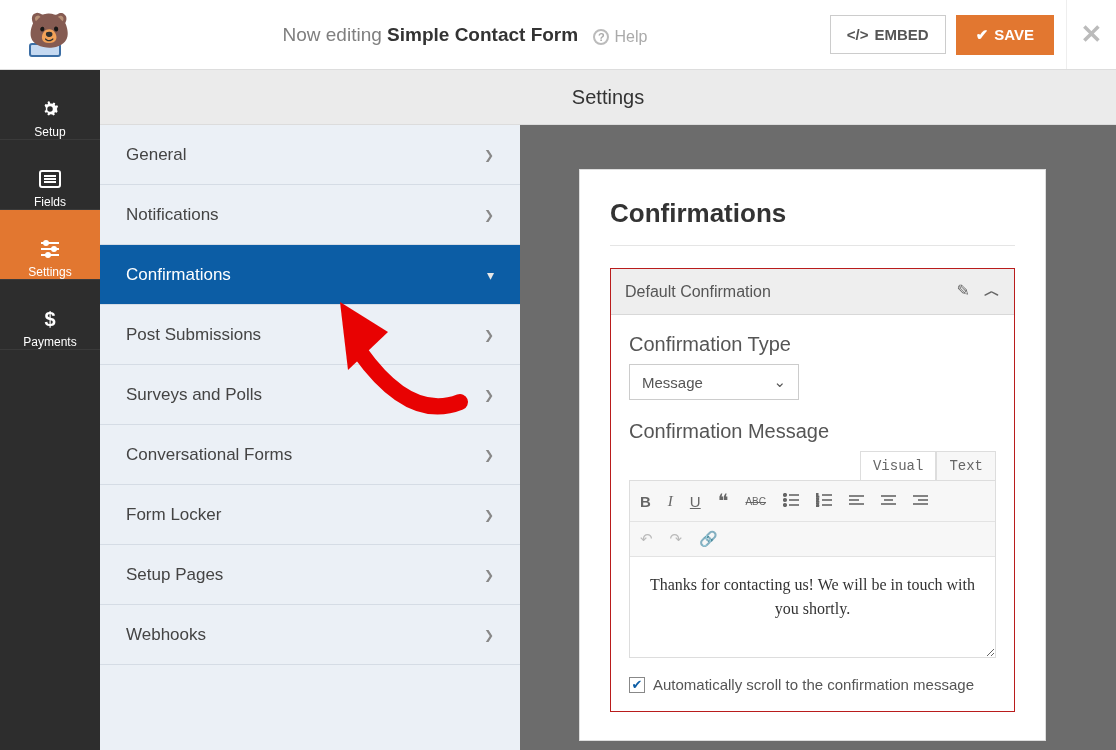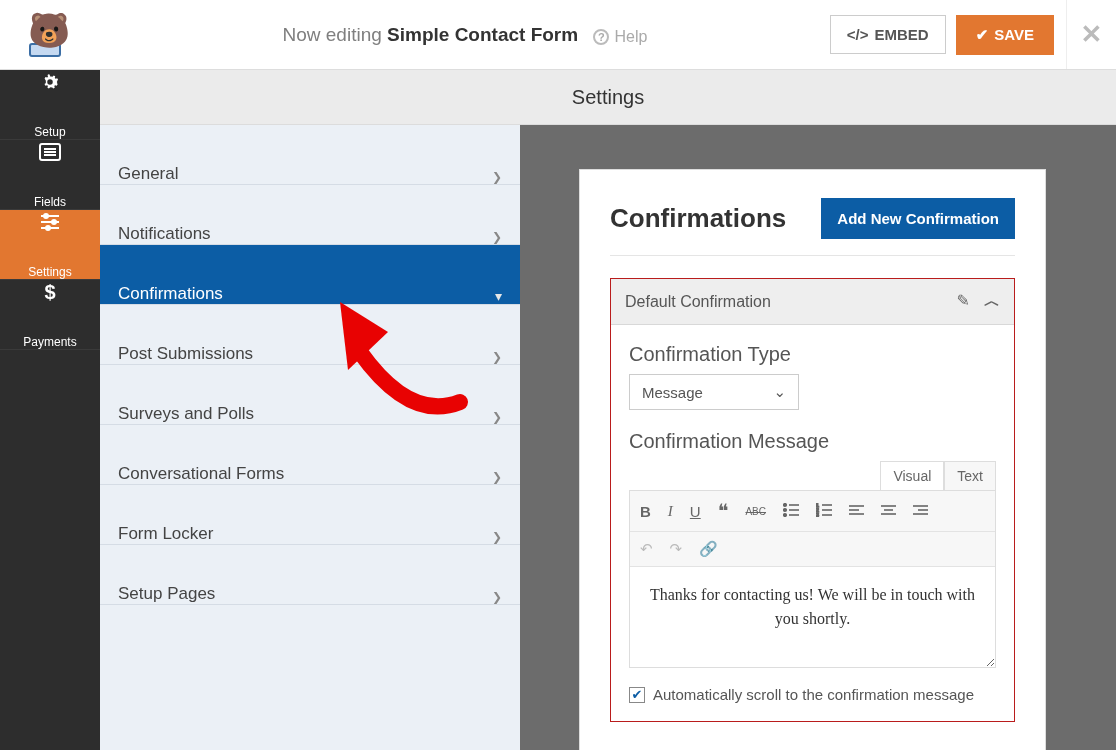--- a/index.html
+++ b/index.html
@@ -16,53 +16,53 @@
 .help-icon { width:16px; height:16px; border:2px solid #bbb; border-radius:50%; display:inline-flex; align-items:center; justify-content:center; font-size:11px; font-weight:700;}
 .top-buttons { display:flex; gap:10px; align-items:center; padding-right:12px;}
 .btn-embed { border:1px solid #ccc; background:#fff; color:#555; padding:10px 16px; font-size:15px; font-weight:600; cursor:pointer; display:flex; align-items:center; gap:6px;}
 .btn-save { background:#e27730; color:#fff; border:none; padding:11px 20px; font-size:15px; font-weight:700; cursor:pointer; display:flex; align-items:center; gap:6px;}
 .close-area { width:50px; display:flex; align-items:center; justify-content:center; border-left:1px solid #eee; height:100%;}
 .close-x { font-size:26px; color:#bbb; font-weight:700; cursor:pointer;}
 
 
 .main { display:flex; height: calc(750px - 70px); }
 .rail { width:100px; background:#2d2d2d; }
-.rail-item { height:70px; display:flex; flex-direction:column; align-items:center; justify-content:space-between; color:#fff; font-size:12px; gap:4px; cursor:pointer; background:#2d2d2d; border-bottom:1px solid #3a3a3a;}
+.rail-item { height:70px; display:flex; flex-direction:column; align-items:center; justify-content:flex-end; color:#fff; font-size:12px; gap:4px; cursor:pointer; background:#2d2d2d; border-bottom:1px solid #3a3a3a;}
 .rail-item.active { background:#e27730; }
 .rail-icon { width:24px; height:24px; display:flex; align-items:center; justify-content:center; }
 
 
 .content { flex:1; background:#6c6c6c; display:flex; flex-direction:column; }
 .page-title-bar { height:55px; background:#ebebeb; border-bottom:1px solid #dcdcdc; display:flex; align-items:center; justify-content:center; color:#333; font-size:20px; }
 
 
 .columns { flex:1; display:flex; }
 .subnav { width:420px; background:#ebf0f6; }
-.sub-item { height:60px; padding:0 18px; display:flex; align-items:flex-end; justify-content:space-between; color:#444; font-size:17px; border-bottom:1px solid #d5dce5; cursor:pointer; }
+.sub-item { height:60px; padding:0 26px; display:flex; align-items:center; justify-content:space-between; color:#444; font-size:17px; border-bottom:1px solid #d5dce5; cursor:pointer; }
 .sub-item.active { background:#0c5da5; color:#fff; }
 .chev { font-size:12px; color:#888; }
 .sub-item.active .chev { color:#e7e7e7; }
 .sub-item.active .chev.down::before { content:"▾"; font-size:14px; }
 .chev.right::before { content:"❯"; }
 
 .panel-wrap { flex:1; padding:45px 20px 0 60px; overflow:hidden; }
 .panel { background:#fff; padding:28px 30px; max-width:465px; box-shadow:0 0 0 1px #ddd;}
 .panel-header { display:flex; align-items:center; justify-content:space-between; border-bottom:1px solid #e5e5e5; padding-bottom:16px; margin-bottom:22px;}
 .panel-title { font-size:26px; font-weight:600; color:#333; }
 .btn-primary { background:#0c5da5; color:#fff; border:none; padding:12px 16px; font-size:15px; font-weight:600; cursor:pointer;}
 
 .accordion { border:1px solid #b91c1c; }
 .acc-head { background:#eeeeee; padding:12px 14px; display:flex; align-items:center; justify-content:space-between; border-bottom:1px solid #d8d8d8; }
 .acc-head-title { color:#555; font-size:16px; }
 .acc-actions { display:flex; gap:14px; color:#666; }
 .acc-body { padding:18px; }
 .field-label { color:#555; font-size:20px; margin-bottom:8px; }
 .select { display:inline-flex; align-items:center; justify-content:space-between; border:1px solid #ccc; padding:8px 12px; width:170px; color:#555; font-size:15px; background:#fff; cursor:pointer; margin-bottom:20px;}
 .editor-tabs { display:flex; justify-content:flex-end; gap:0; }
-.etab { padding:6px 12px; font-size:14px; color:#666; border:1px solid #ddd; border-bottom:none; background:#f7f7f7; cursor:pointer;}
+.etab { padding:6px 12px; font-size:14px; color:#666; border:1px solid #ddd; border-bottom:none; background:#f7f7f7; cursor:pointer;font-family:Liberation Mono, monospace;}
 .etab.active { background:#fff; }
 .editor-box { border:1px solid #ddd; }
 .toolbar-row { padding:8px 10px; background:#f7f7f7; border-bottom:1px solid #e3e3e3; display:flex; gap:17px; color:#666; align-items:center;}
 .tb-btn { cursor:pointer; font-size:15px; }
 .editor-content { min-height:100px; padding:16px 14px; font-family: Georgia, serif; font-size:16px; color:#333; line-height:1.5; resize:both; overflow:auto; outline:none;text-align:center;}
 .checkbox-row { display:flex; align-items:center; gap:8px; margin-top:18px; color:#555; font-size:15px;}
 .chk { width:16px; height:16px; border:1px solid #888; display:inline-flex; align-items:center; justify-content:center; color:#0c5da5; font-size:13px;}
 
 
 .red-arrow { position:absolute; left:310px; top:282px; pointer-events:none; }
@@ -173,27 +173,30 @@
             <span class="chev right"></span>
           </div>
         <div class="sub-item">
             <span>Form Locker</span>
             <span class="chev right"></span>
           </div>
         <div class="sub-item">
             <span>Setup Pages</span>
             <span class="chev right"></span>
           </div>
+        <div class="sub-item">
+            <span>Webhooks</span>
+            <span class="chev right"></span>
+          </div>
       </div>
 
       <div class="panel-wrap">
         <div class="panel">
           <div class="panel-header">
             <div class="panel-title">Confirmations</div>
-            <button class="btn-primary">Add New Confirmation</button>
           </div>
           <div class="accordion">
             <div class="acc-head">
               <span class="acc-head-title">Default Confirmation</span>
               <span class="acc-actions">
                 <span>✎</span>
                 <span style="font-weight:900;">︿</span>
               </span>
             </div>
             <div class="acc-body">

